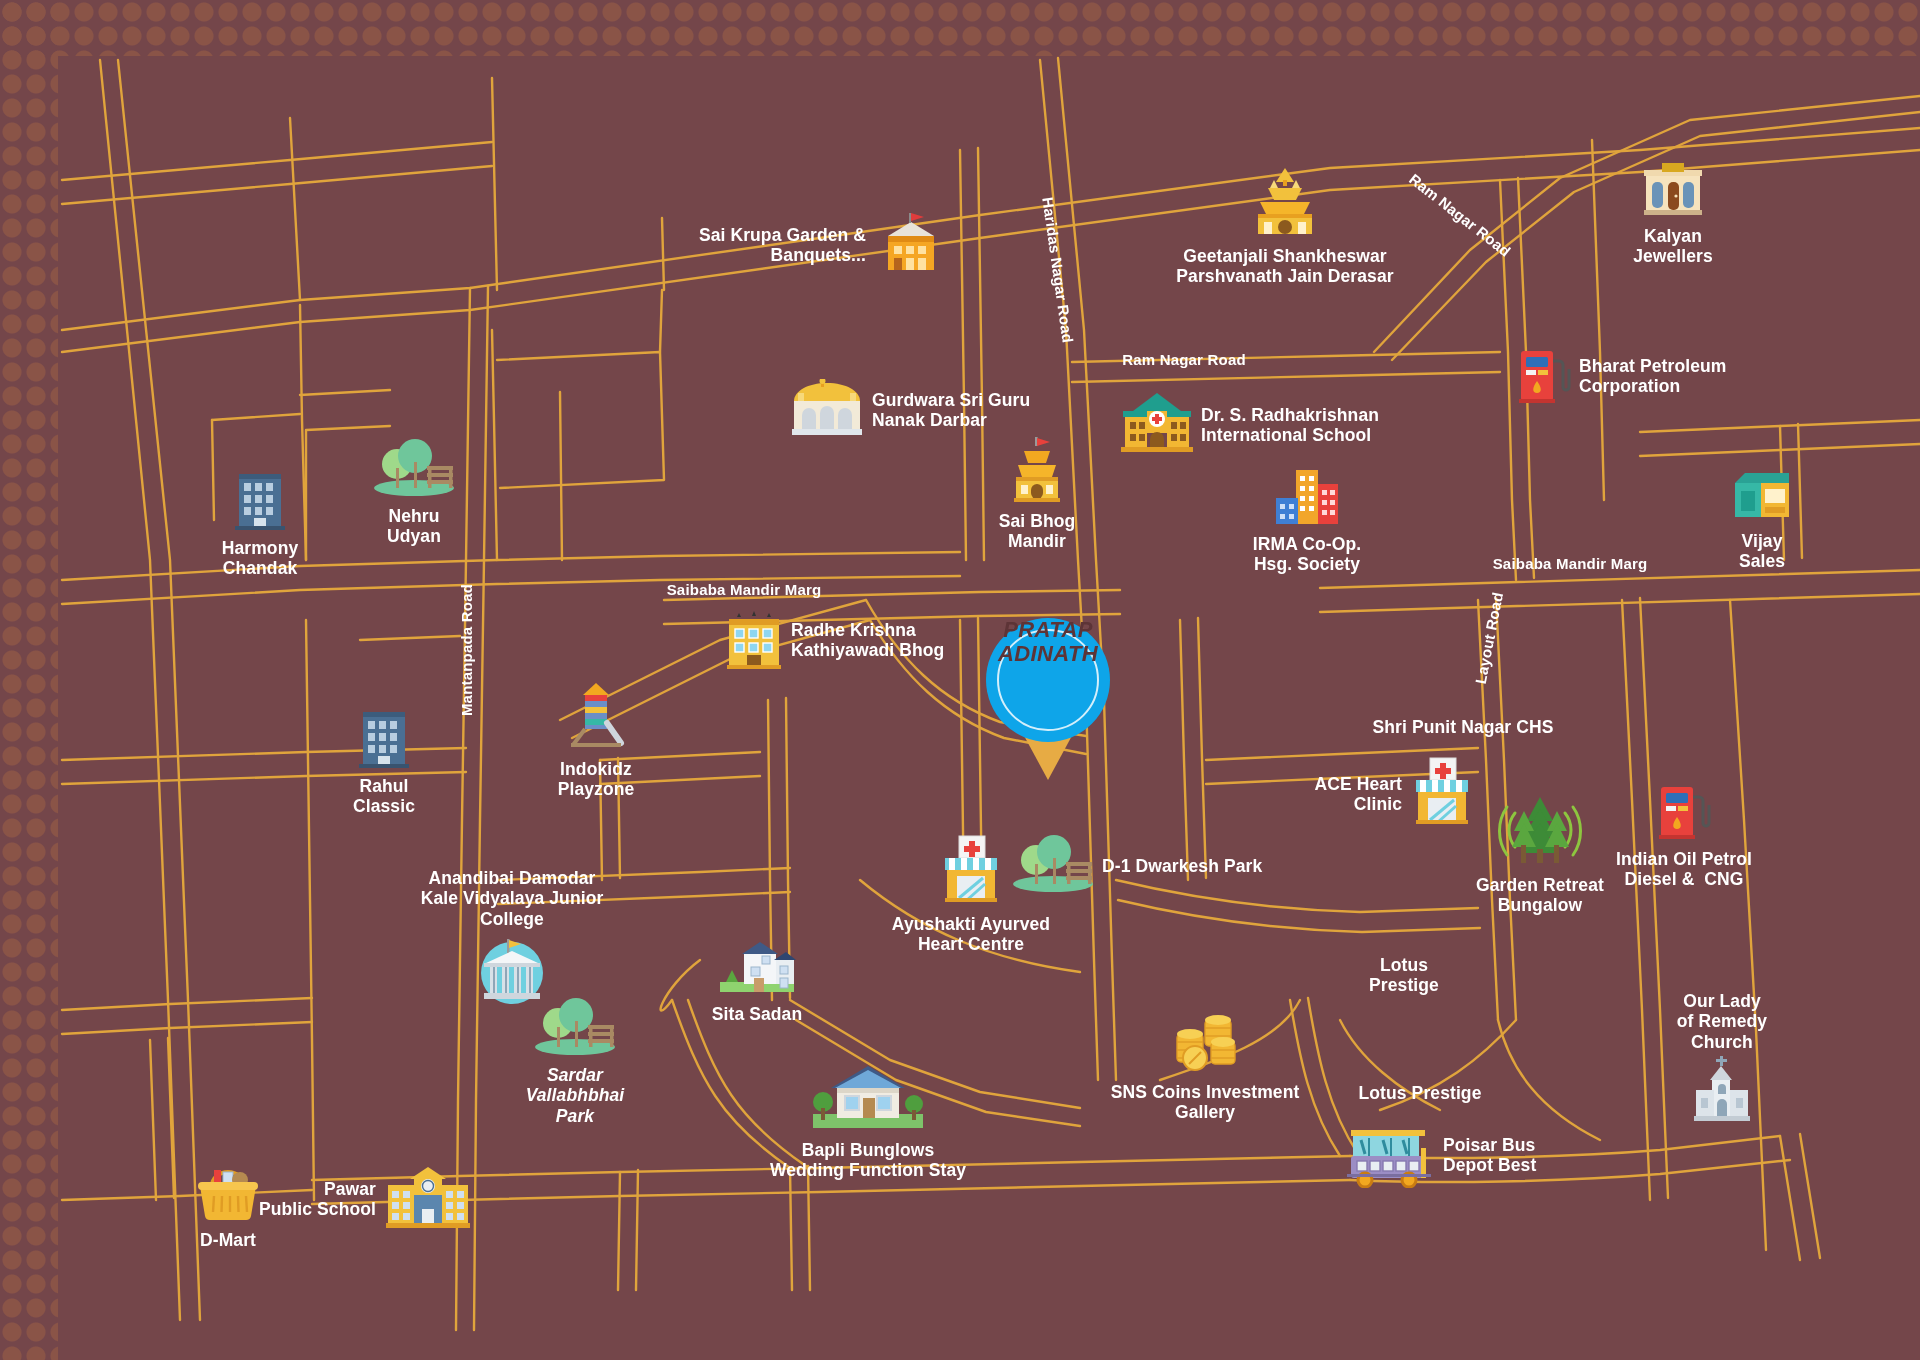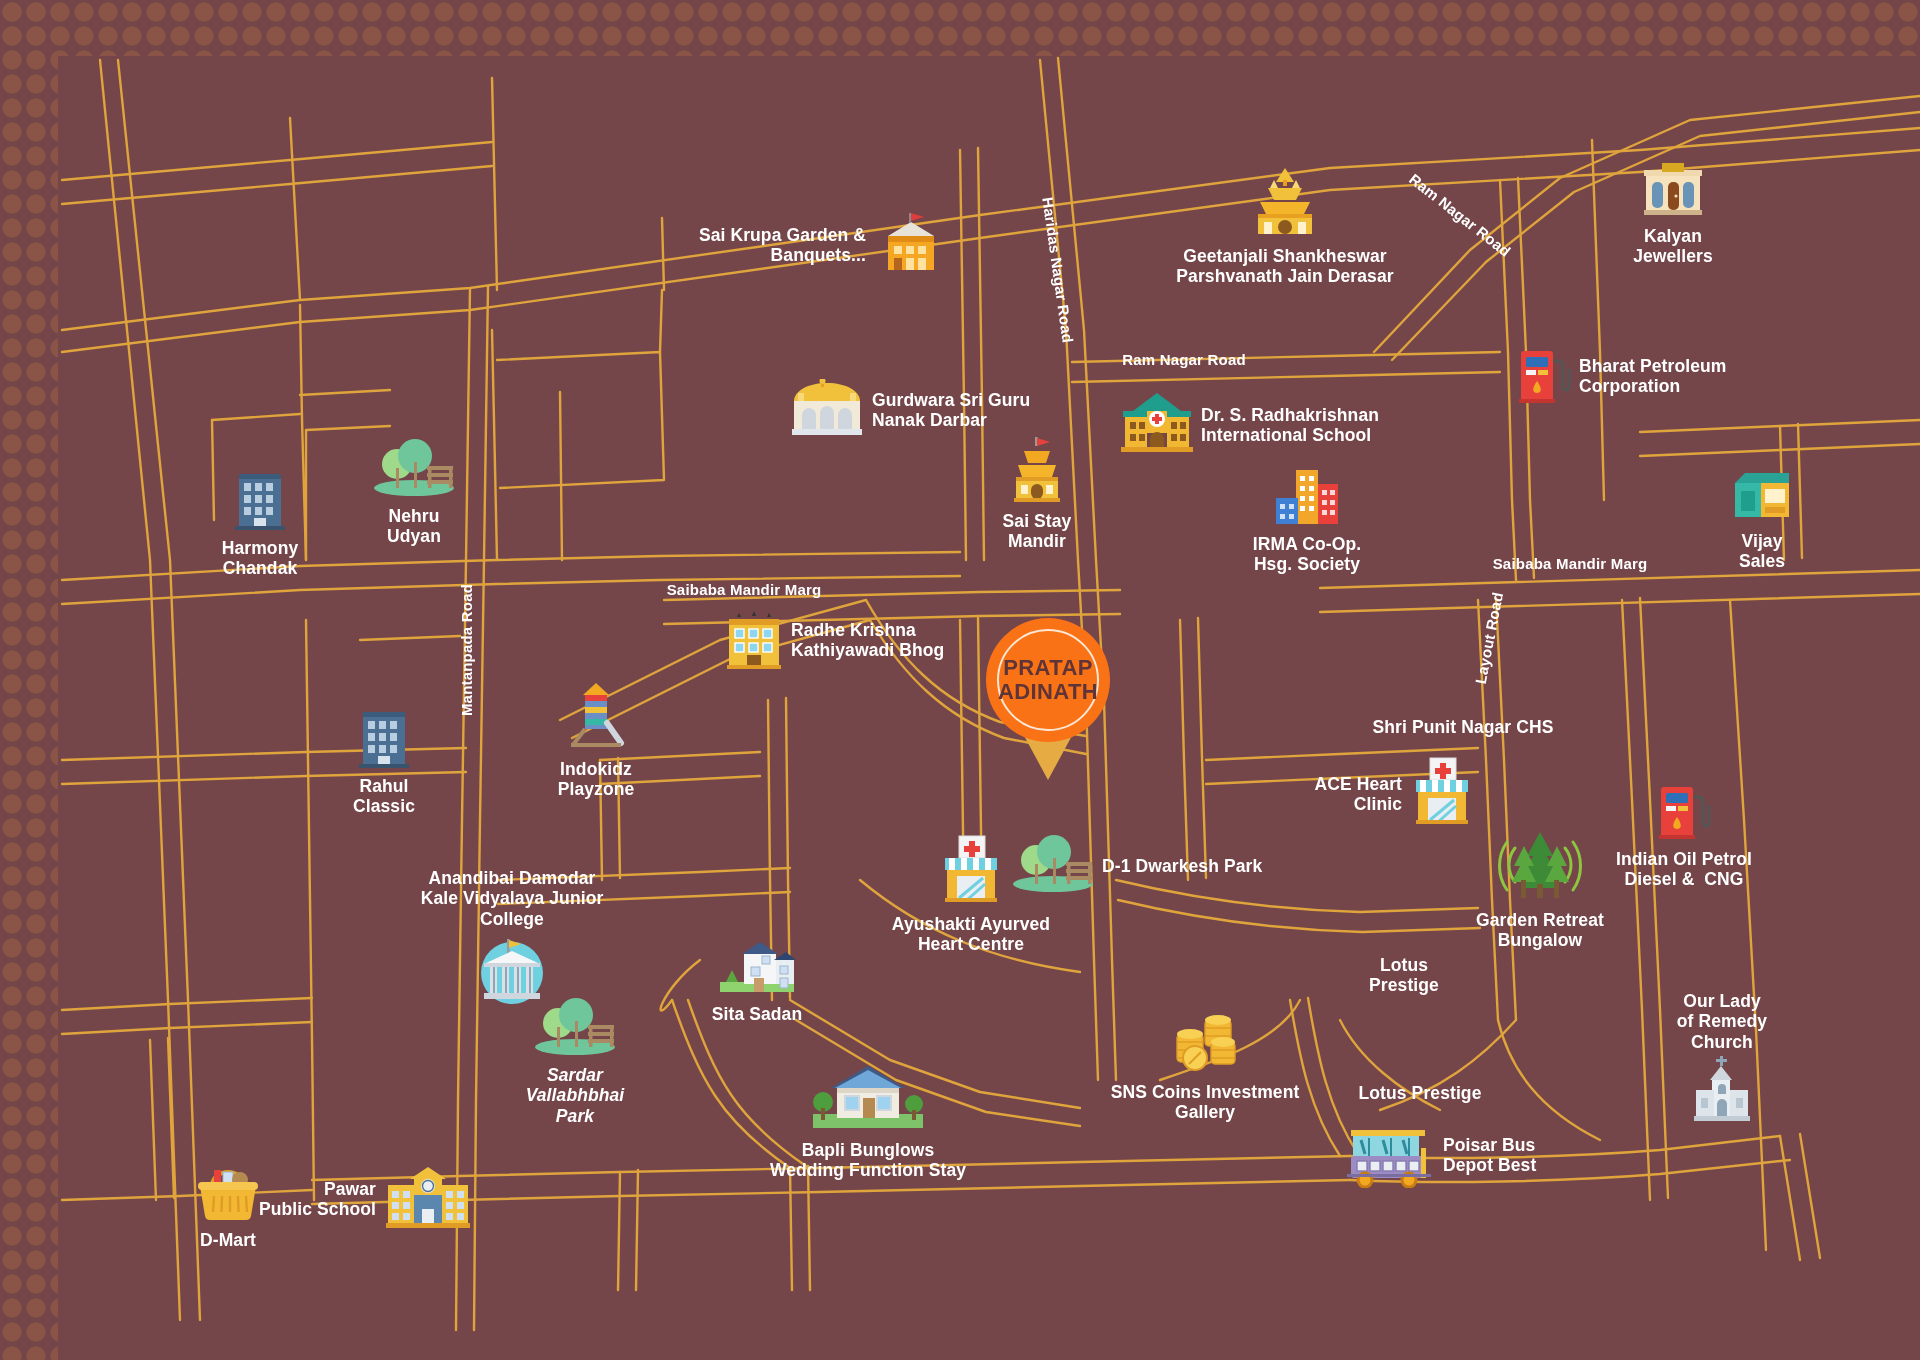--- a/index.html
+++ b/index.html
@@ -44,22 +44,22 @@
   
   .roadlbl{
     position:absolute;color:#ffffff;font-size:15px;font-weight:700;
     white-space:nowrap;transform-origin:50% 50%;letter-spacing:.2px;
   }
 
   
   #marker{position:absolute;transform:translate(-50%,-100%);}
   #marker .pin{
     width:124px;height:124px;border-radius:50%;
-    background:#f97316;display:flex;align-items:center;justify-content:center;
-    box-shadow:0 0 0 0 rgba(0,0,0,0);position:relative;
+    background:#0ea5e9;display:flex;justify-content:center;
+    box-shadow:0 0 0 0 rgba(0,0,0,0);position:relative;font-style:italic;
   }
   #marker .ring{
     position:absolute;inset:11px;border:2px solid rgba(255,255,255,.82);border-radius:50%;
   }
   #marker .txt{
     position:relative;color:#5d3437;font-size:22px;font-weight:700;
     text-align:center;line-height:1.1;letter-spacing:.4px;
   }
   #marker .tail{
     width:0;height:0;margin:-10px auto 0;
@@ -334,21 +334,21 @@
             <polygon points="27,1 40,5 27,9" fill="#e8413c"></polygon>
             <polygon points="14,14 40,14 36,26 18,26" fill="#f2a820"></polygon>
             <polygon points="8,28 46,28 42,40 12,40" fill="#f5b52a"></polygon>
             <rect x="6" y="40" width="42" height="22" fill="#f2c13c"></rect>
             <rect x="6" y="40" width="42" height="4" fill="#e09c24"></rect>
             <rect x="21" y="47" width="12" height="15" rx="6" fill="#8c5a1e"></rect>
             <rect x="11" y="48" width="7" height="9" fill="#fff2cc"></rect>
             <rect x="36" y="48" width="7" height="9" fill="#fff2cc"></rect>
             <rect x="4" y="61" width="46" height="4" fill="#e09c24"></rect>
           </svg></span>
-        <div class="lbl">Sai Stay
+        <div class="lbl">Sai Bhog
 Mandir</div>
       </div>
       <div class="poi below" style="left: 1307px; top: 497px;">
         <span class="ic"><svg width="70" height="62" viewBox="0 0 70 62">
             <rect x="24" y="6" width="22" height="54" fill="#f2a62a"></rect>
             <rect x="4" y="34" width="22" height="26" fill="#3f7fd4"></rect>
             <rect x="46" y="20" width="20" height="40" fill="#e8413c"></rect>
             <g fill="#ffffff">
               <rect x="28" y="12" width="5" height="5"></rect>
               <rect x="37" y="12" width="5" height="5"></rect>
@@ -504,21 +504,21 @@
             <rect x="18" y="42" width="28" height="24" fill="#e9eef2"></rect>
             <g stroke="#6fd0e0" stroke-width="3">
               <line x1="20" y1="64" x2="44" y2="44"></line>
               <line x1="28" y1="66" x2="46" y2="50"></line>
             </g>
             <rect x="6" y="64" width="52" height="4" fill="#e09c24"></rect>
           </svg></span>
         <div class="lbl">ACE Heart
 Clinic</div>
       </div>
-      <div class="poi below" style="left: 1540px; top: 866px;">
+      <div class="poi below" style="left: 1540px; top: 831px;">
         <span class="ic"><svg width="90" height="76" viewBox="0 0 90 76">
             <g stroke="#8dc63f" stroke-width="3" fill="none" stroke-linecap="round">
               <path d="M20 22C12 32 12 46 20 56"></path>
               <path d="M12 16C2 30 2 50 12 64"></path>
               <path d="M70 22c8 10 8 24 0 34"></path>
               <path d="M78 16c10 14 10 34 0 48"></path>
             </g>
             <g fill="#3d8b37">
               <polygon points="45,6 58,30 32,30"></polygon>
               <polygon points="45,18 61,46 29,46"></polygon>

